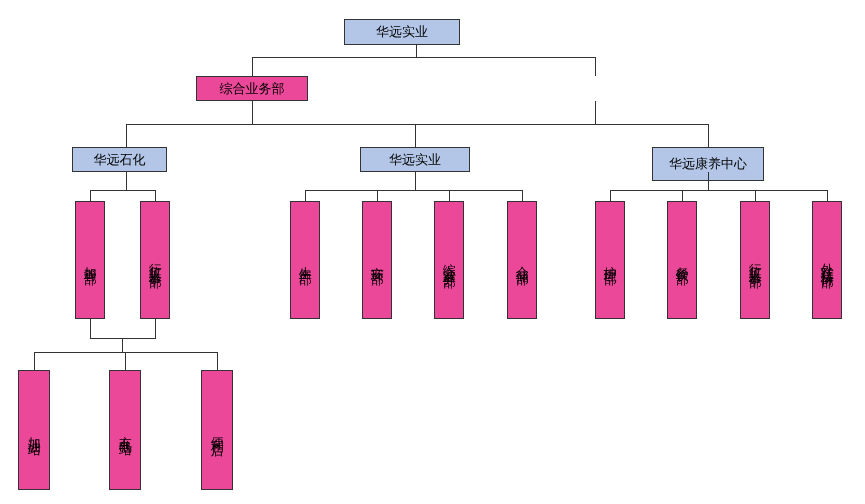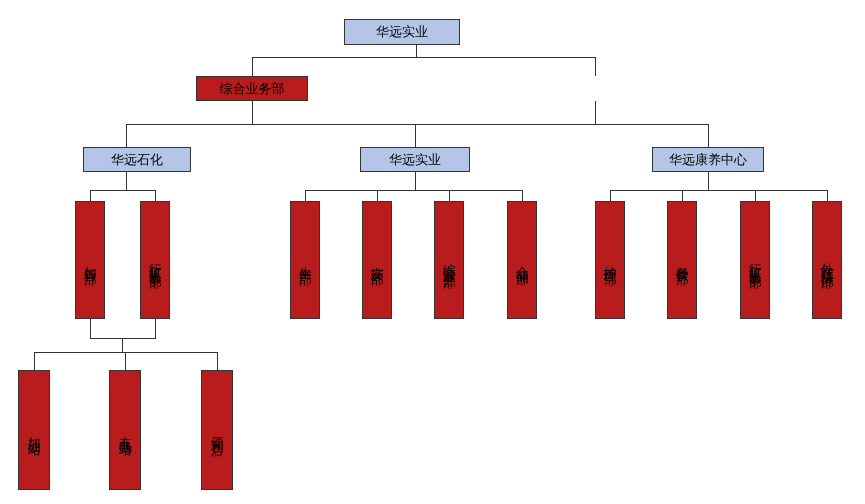--- a/index.html
+++ b/index.html
@@ -13,21 +13,21 @@
     position: relative;
     width: 865px;
     height: 504px;
     background: #ffffff;
     overflow: hidden;
   }
   .box {
     position: absolute;
     box-sizing: border-box;
     border: 1px solid var(--border);
-    background: #b91c1c;
+    background: #ec4899;
     color: #000000;
     font-size: 13px;
     display: flex;
     align-items: center;
     justify-content: center;
     text-align: center;
     line-height: 1.2;
   }
   .blue { background: var(--fill); }
   .vbox {
@@ -40,23 +40,23 @@
 </style>
 </head>
 <body>
 
 <div class="canvas">
 
   <div class="box blue" style="left:344px;top:19px;width:116px;height:26px">华远实业</div>
 
   <div class="box" style="left:196px;top:76px;width:112px;height:25px">综合业务部</div>
 
-  <div class="box blue" style="left:83px;top:147px;width:108px;height:25px">华远石化</div>
+  <div class="box blue" style="left:72px;top:147px;width:95px;height:25px">华远石化</div>
   <div class="box blue" style="left:360px;top:147px;width:110px;height:25px">华远实业</div>
-  <div class="box blue" style="left:652px;top:147px;width:112px;height:25px">华远康养中心</div>
+  <div class="box blue" style="left:652px;top:147px;width:112px;height:34px">华远康养中心</div>
 
   <div class="box vbox" style="left:75px;top:201px;width:30px;height:118px">加管部</div>
   <div class="box vbox" style="left:140px;top:201px;width:30px;height:118px">行政人事部</div>
 
   <div class="box vbox" style="left:290px;top:201px;width:30px;height:118px">生产部</div>
   <div class="box vbox" style="left:362px;top:201px;width:30px;height:118px">安环部</div>
   <div class="box vbox" style="left:434px;top:201px;width:30px;height:118px">综合业务部</div>
   <div class="box vbox" style="left:507px;top:201px;width:30px;height:118px">仓储部</div>
 
   <div class="box vbox" style="left:595px;top:201px;width:30px;height:118px">护理部</div>

